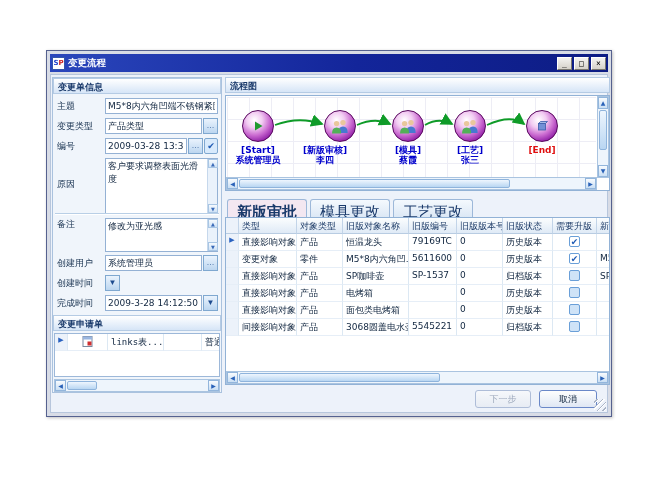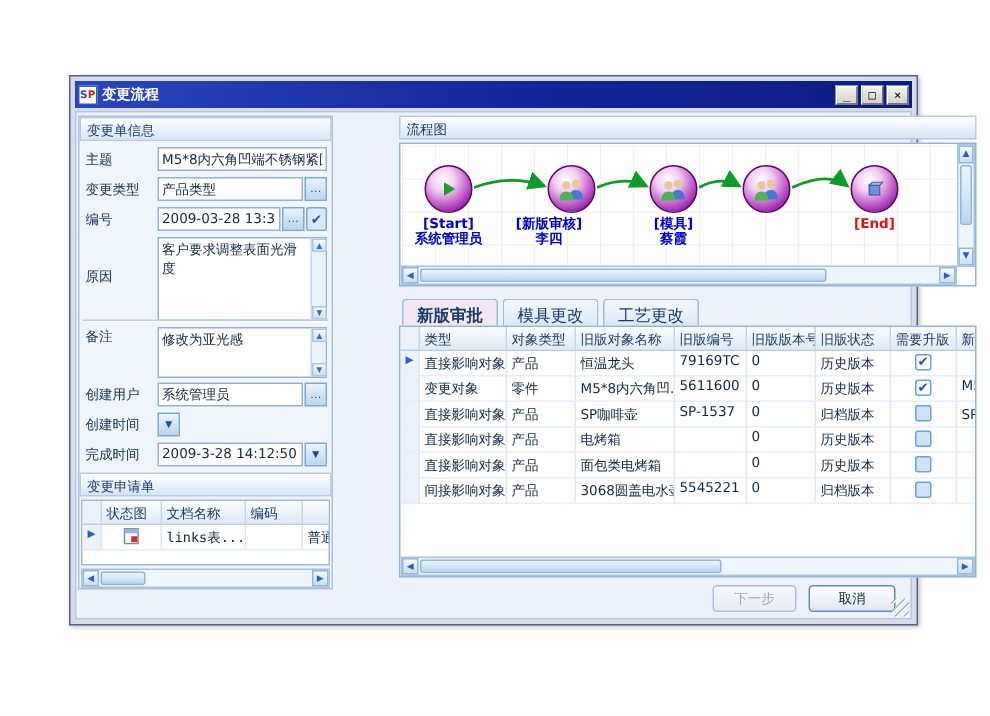--- a/index.html
+++ b/index.html
@@ -15,21 +15,21 @@
   .app-icon .s{color:#2244cc;font-style:normal}.app-icon .p{color:#cc2222;font-style:normal}
   .title{color:#fff;font-size:9.5px;font-weight:bold;flex:1;white-space:nowrap;}
   .winbtns{display:flex;gap:2px;}
   .wbtn{width:15px;height:13px;background:linear-gradient(#f4f3f0,#d6d2ca);border:1px solid #fff;
     border-right-color:#7a776f;border-bottom-color:#7a776f;font-size:8px;line-height:9px;
     text-align:center;color:#000;padding:0;font-family:"DejaVu Sans Mono",monospace;}
   .client{position:relative;background:#edf2fa;height:339px;border:1px solid #b7c6dc;}
 
   
   .ghead{height:16px;background:linear-gradient(#ffffff,#d6e5f7);border:1px solid #b5cbe4;
-    font-size:9px;font-weight:normal;color:#1a3a6b;padding:2px 4px;white-space:nowrap;}
+    font-size:9px;font-weight:bold;color:#1a3a6b;padding:2px 4px;white-space:nowrap;}
 
   
   .left-panel{position:absolute;left:1px;top:2px;width:170px;height:316px;
     background:#f0f5fb;border:1px solid #aac2de;}
   .frow{position:absolute;left:2px;right:2px;}
   .flabel{position:absolute;left:2px;top:2px;font-size:9px;color:#16304f;white-space:nowrap;}
   .fctl{position:absolute;left:50px;right:1px;top:0;display:flex;align-items:stretch;gap:1px;}
   .tin{flex:1;min-width:0;height:16px;border:1px solid #94b1d4;background:#fff;font-size:9px;
     padding:1px 2px;color:#10253f;font-family:inherit;}
   .tarea-wrap{position:absolute;left:50px;right:1px;top:0;bottom:0;border:1px solid #94b1d4;background:#fff;}
@@ -57,36 +57,36 @@
 
   
   .hscroll{position:absolute;display:flex;height:13px;background:#eef5fc;border:1px solid #aac4e0;}
   .vscroll{position:absolute;display:flex;flex-direction:column;width:12px;background:#eef5fc;border:1px solid #aac4e0;}
   .sarr{flex:0 0 11px;background:linear-gradient(#f8fbfe,#cadff4);border:1px solid #93b6dc;
     color:#2a62b8;font-size:6px;line-height:10px;text-align:center;}
   .strack{flex:1;position:relative;}
   .sthumb{position:absolute;background:linear-gradient(#eef6fe,#b9d6f2);border:1px solid #8fb4dc;border-radius:2px;}
 
   
-  .right-panel{position:absolute;left:174px;top:2px;width:385px;height:316px;margin-left:41px;}
+  .right-panel{position:absolute;left:174px;top:2px;width:385px;height:316px;}
   .flow-box{position:absolute;left:0;right:0;top:18px;height:96px;border:1px solid #92b2d6;background:#fff;overflow:hidden;}
   .flow-grid{position:absolute;left:1px;top:1px;right:13px;bottom:13px;
     background-image:linear-gradient(#ededf5 1px,transparent 1px),linear-gradient(90deg,#ededf5 1px,transparent 1px);
     background-size:22px 22px;overflow:hidden;}
   .node{position:absolute;top:13px;width:32px;height:32px;border-radius:50%;
     background:radial-gradient(circle at 38% 30%,#ffffff 0%,#f2ccf2 28%,#ca6ad0 55%,#8a18a2 82%,#5c0c6e 100%);
     border:1px solid #58085e;display:flex;align-items:center;justify-content:center;}
   .node svg{display:block}
   .nlabel{position:absolute;top:48px;width:80px;text-align:center;font-size:9px;line-height:10px;
     font-weight:bold;white-space:nowrap;}
   .arrow-svg{position:absolute;left:0;top:0;width:100%;height:100%;}
 
   
   .tab-bar{position:absolute;left:2px;top:122px;height:18px;display:flex;gap:3px;}
-  .tab{padding:3px 9px 6px;font-size:11px;color:#1a3a6b;background:linear-gradient(#f4f9fe,#dce8f5);
+  .tab{padding:3px 9px 6px;font-size:15px;color:#1a3a6b;background:linear-gradient(#f4f9fe,#dce8f5);
     border:1px solid #9db8d9;border-bottom:none;border-radius:3px 3px 0 0;white-space:nowrap;}
   .tab.active{background:#f3e7f1;font-weight:bold;}
 
   
   .table-box{position:absolute;left:0;right:0;top:140px;bottom:8px;border:1px solid #92b2d6;
     background:#fff;display:flex;flex-direction:column;overflow:hidden;}
   .tbody{flex:1;overflow:hidden;}
   .chk{display:inline-block;width:11px;height:11px;border:1px solid #6a9fd8;border-radius:2px;
     background:#cfe3f7;vertical-align:middle;font-size:9px;line-height:10px;text-align:center;color:#1e5ab4;}
   .chk.on{background:#fff;}
@@ -185,27 +185,20 @@
         <span class="flabel">完成时间</span>
         <span class="fctl">
           <input class="tin" value="2009-3-28 14:12:50" style="">
           <button class="dotbtn">▼</button>
         </span>
       </div>
 
       <div class="ghead" style="position:absolute;left:0;right:0;top:237px">变更申请单</div>
 
       <div class="req-box" style="top:255px;height:44px">
-        <div class="hrow" id="req-head">
-            <span class="hcell indc" style="flex-basis: 13px;"></span>
-            <span class="hcell" style="flex-basis: 40px;">状态图</span>
-            <span class="hcell" style="flex-basis: 56px;">文档名称</span>
-            <span class="hcell" style="flex-basis: 38px;">编码</span>
-            <span class="hcell" style="flex-basis: 24px;"></span>
-          </div>
         <div class="trow">
           <span class="tcell indc" style="flex-basis:13px">▶</span>
           <span class="tcell ccell" style="flex-basis:40px">
             <svg width="11" height="11" viewBox="0 0 11 11">
                 <rect x="1" y="0.5" width="9" height="10" fill="#fff" stroke="#7a8aa0"></rect>
                 <rect x="1" y="0.5" width="9" height="3" fill="#9ab6e0"></rect>
                 <rect x="5.5" y="5.5" width="4" height="4" fill="#d03030"></rect>
               </svg>
           </span>
           <span class="tcell" style="flex-basis:56px;font-family:'DejaVu Sans Mono',monospace">links表...</span>
@@ -273,20 +266,24 @@
               <div>蔡霞</div>
             </div>
             <div class="node" style="left: 227px;">
               <svg width="20" height="15" viewBox="0 0 20 15">
                 <circle cx="13" cy="3.6" r="2.7" fill="#e9c79c"></circle>
                 <path d="M8.3,14 Q8.3,7.6 13,7.6 Q17.7,7.6 17.7,14 Z" fill="#4878d0"></path>
                 <circle cx="6.6" cy="4.6" r="2.7" fill="#e9c79c"></circle>
                 <path d="M2,14.6 Q2,8.6 6.6,8.6 Q11.2,8.6 11.2,14.6 Z" fill="#52b058"></path>
               </svg>
             </div>
+            <div class="nlabel" style="left: 203px; color: rgb(0, 0, 204);">
+              <div>[工艺]</div>
+              <div>张三</div>
+            </div>
             <div class="node" style="left: 299px;">
               <svg width="12" height="12" viewBox="0 0 12 12">
                 <rect x="2.5" y="3.5" width="7" height="6.5" fill="#7390d6" stroke="#3a5aaa" stroke-width="0.8"></rect>
                 <path d="M2.5,3.5 L4.5,1.5 L11.5,1.5 L9.5,3.5 Z" fill="#a9bce8" stroke="#3a5aaa" stroke-width="0.8"></path>
               </svg>
             </div>
             <div class="nlabel" style="left: 275px; color: rgb(224, 16, 16);">
               <div>[End]</div>
             </div>
           </div>

